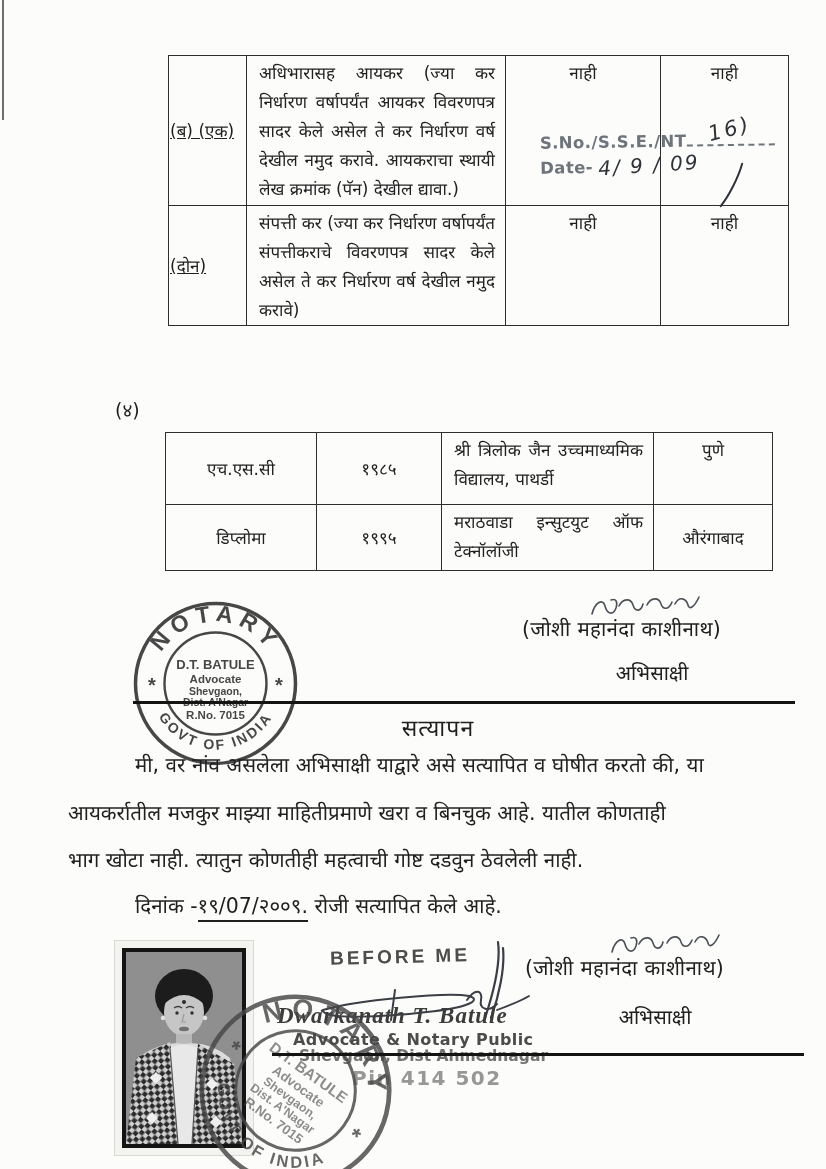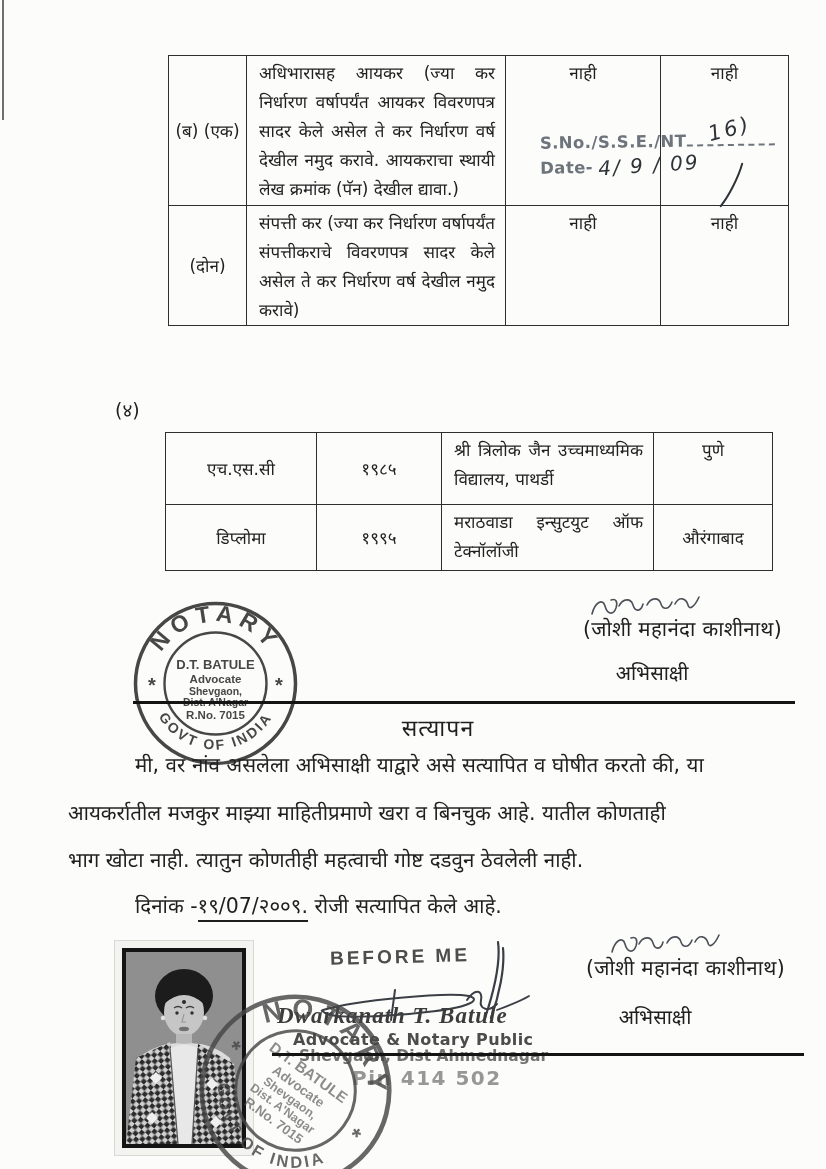--- a/index.html
+++ b/index.html
@@ -6,34 +6,34 @@
   .page{
     position:relative;width:826px;height:1169px;margin:0 auto;
     background:#fcfcfb;overflow:hidden;
     font-family:"DejaVu Sans","Liberation Sans",sans-serif;
     color:#1f1f1f;
   }
   .abs{position:absolute;}
   
   table.doc{border-collapse:collapse;table-layout:fixed;}
   table.doc td{border:1.6px solid #2e2e2e;font-size:17px;color:#1f1f1f;overflow:hidden;}
-  td.sr{ text-align:center;vertical-align:middle;}
+  td.sr{ vertical-align:middle;text-decoration:underline;}
   td.desc{ text-align:justify;vertical-align:top;padding:3px 10px 0 12px;line-height:29px;}
   td.val{ text-align:center;vertical-align:top;padding-top:5px;}
   td.cmid{text-align:center;vertical-align:middle;}
   
   .receipt{color:#6e747c;font-weight:600;font-size:16.5px;letter-spacing:.4px;transform:rotate(-.8deg);}
   .receipt .dash{display:inline-block;width:88px;border-bottom:2.2px dashed #6e747c;height:12px;}
   .hand{color:#2e3338;font-style:italic;font-weight:500;}
   .hw-serial{position:absolute;left:168px;top:-14px;font-size:21px;transform:rotate(-14deg);letter-spacing:3px;}
   .hw-date{position:absolute;left:58px;top:-4px;font-size:20px;transform:rotate(-3deg);letter-spacing:2px;white-space:nowrap;}
   
   .h4num{font-size:19px;}
   .h4text{font-size:19px;border-bottom:2px solid #1f1f1f;padding-bottom:3px;}
-  .sig-name{width:260px;text-align:right;font-size:20.5px;letter-spacing:.3px;white-space:nowrap;}
+  .sig-name{width:260px;text-align:left;font-size:20.5px;letter-spacing:.3px;white-space:nowrap;}
   .sig-role{width:260px;text-align:center;font-size:20px;}
   .rule{background:#141414;height:2.6px;}
   .satyapan{width:240px;text-align:center;font-size:23px;letter-spacing:1px;}
   .para{width:722px;font-size:20.5px;white-space:nowrap;}
   .u-date{border-bottom:2px solid #1f1f1f;padding-bottom:2px;}
   
   .beforeme{font-family:"Liberation Sans",sans-serif;font-size:19px;font-weight:bold;letter-spacing:3px;
             color:#4d4d4d;transform:rotate(-1.5deg);}
   .nname{font-family:Liberation Serif, serif;font-style:italic;font-weight:600;font-size:23px;
          color:#3c3c3c;letter-spacing:1px;white-space:nowrap;}

